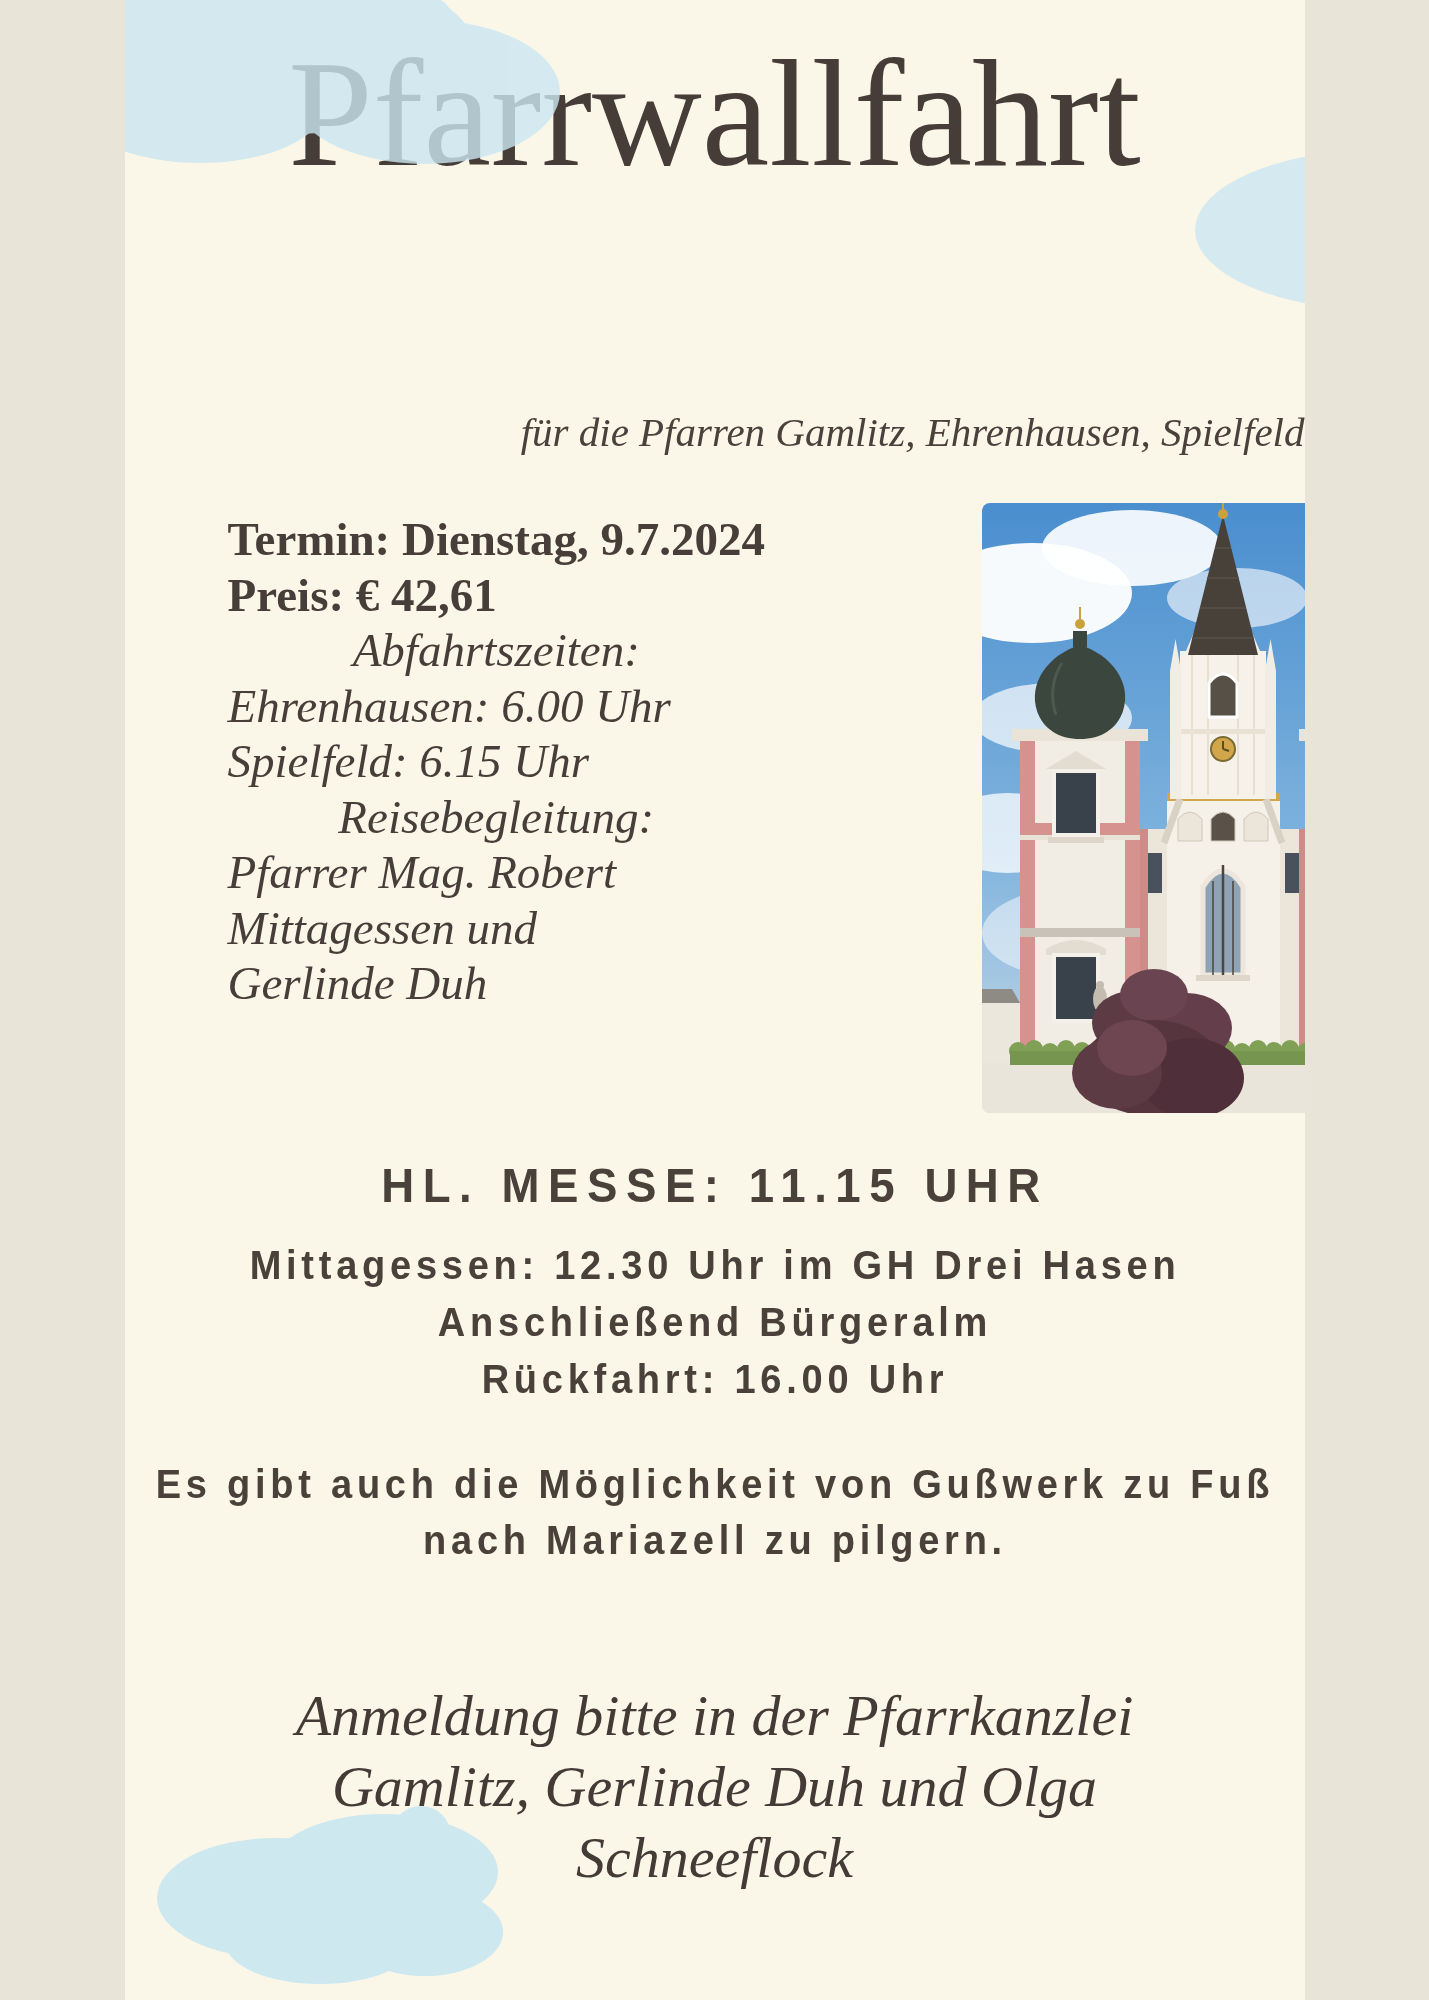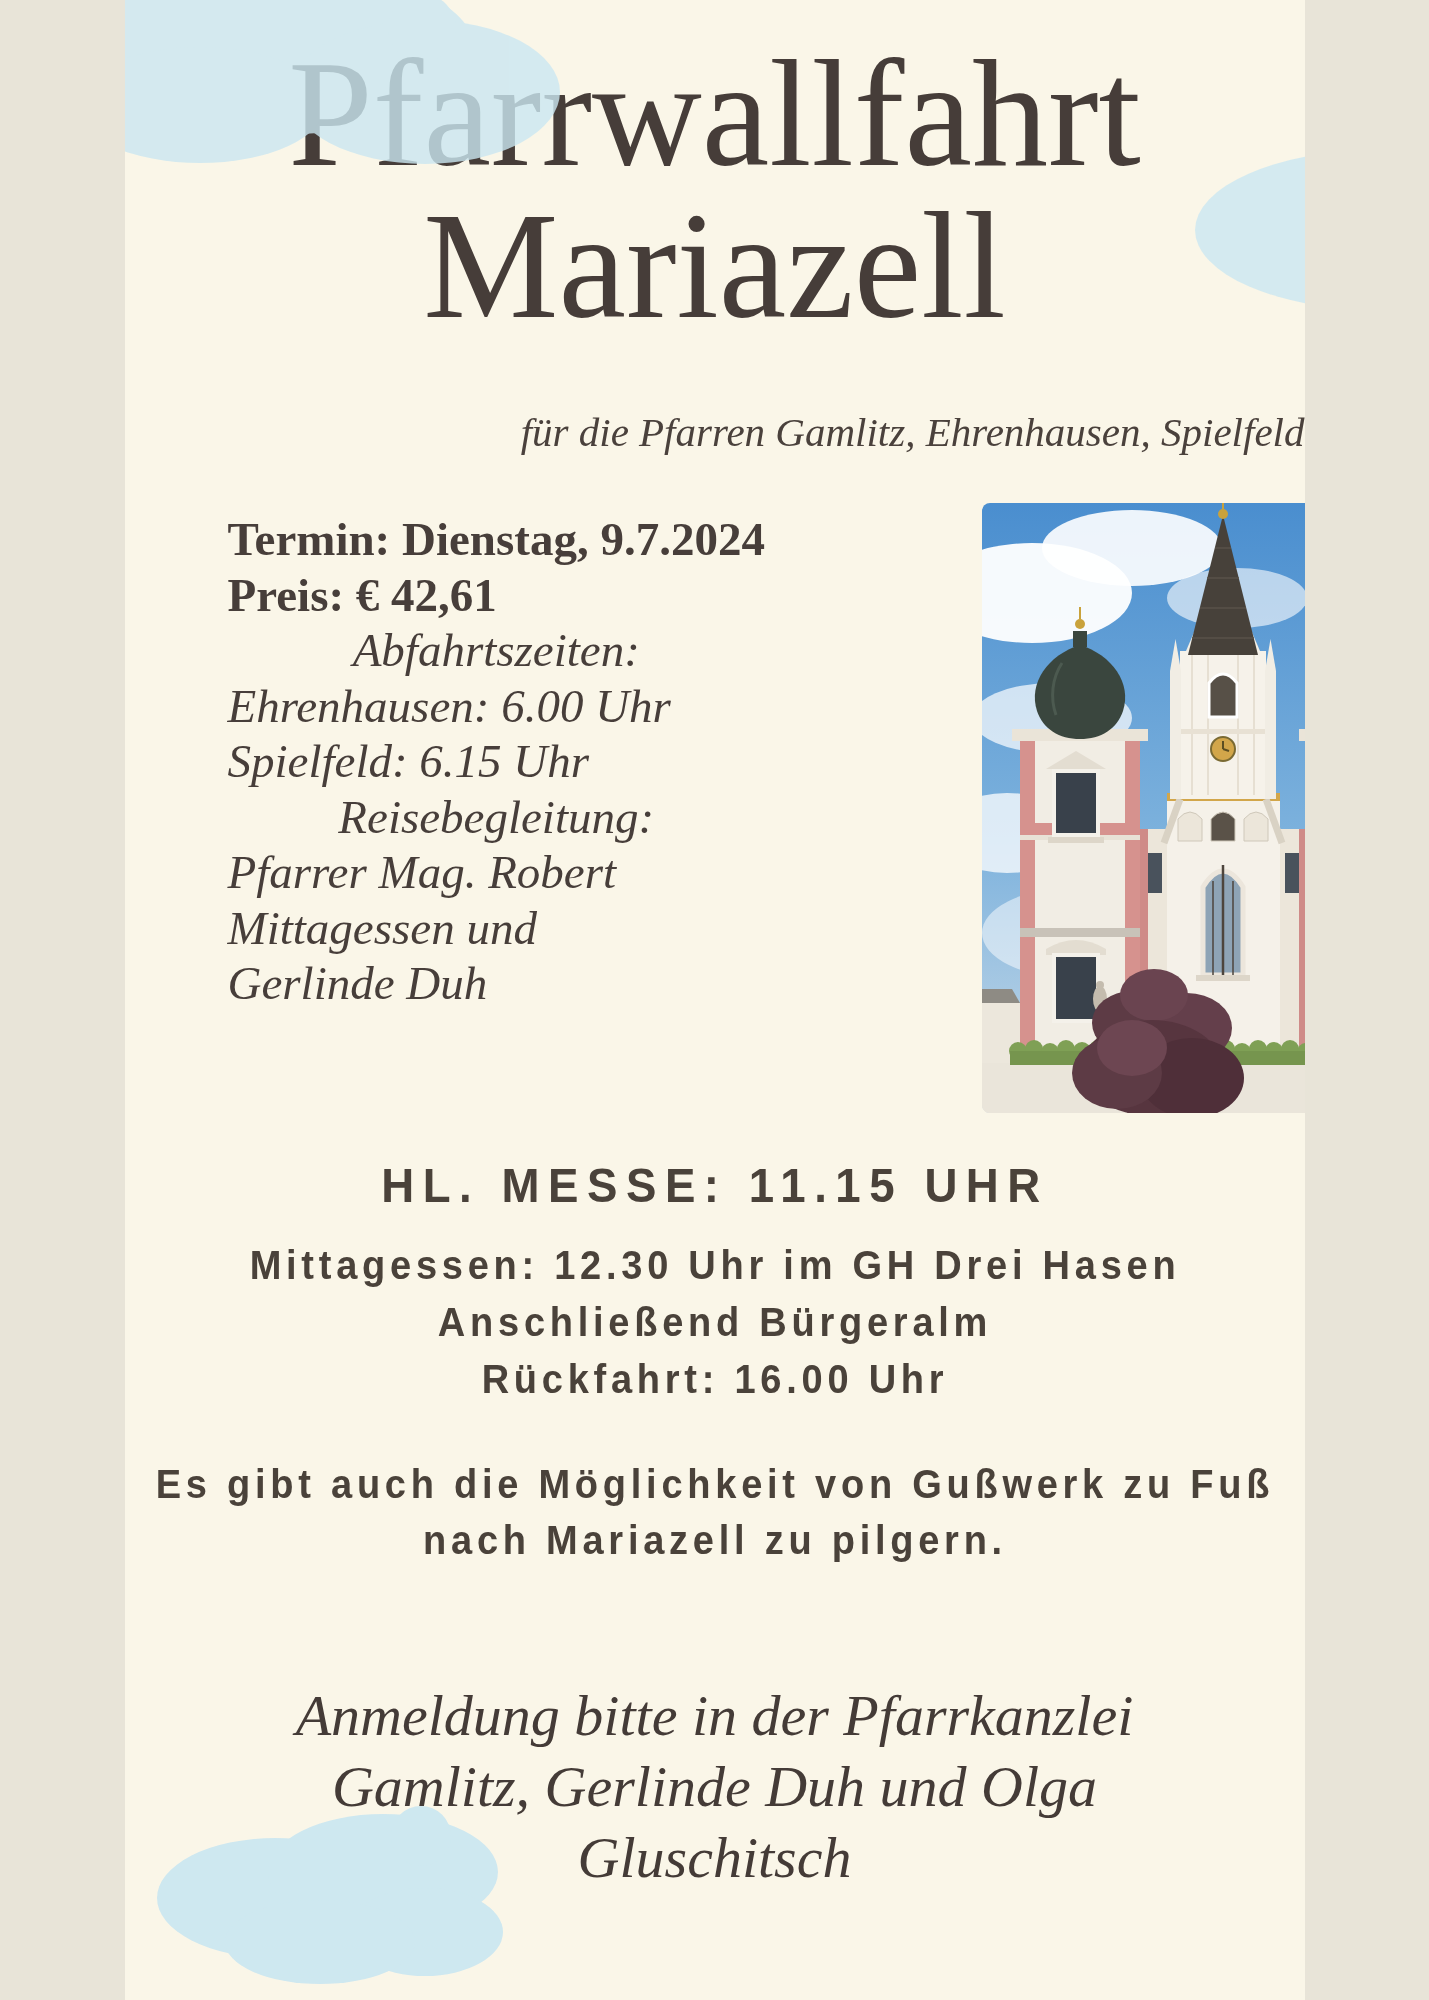--- a/index.html
+++ b/index.html
@@ -41,21 +41,20 @@
   
   .clouds{position:absolute;left:0;top:0;z-index:3;pointer-events:none;}
 </style>
 </head>
 <body>
 
 <div class="page">
 
   <div class="title">
     <div class="t-line">Pfarrwallfahrt</div>
-    <div class="t-line">Mariazell</div>
   </div>
   <div class="subtitle">für die Pfarren Gamlitz, Ehrenhausen, Spielfeld</div>
 
   <div class="details">
     <div class="b">Termin: Dienstag, 9.7.2024</div>
     <div class="b">Preis: € 42,61</div>
     <div class="bi">Abfahrtszeiten:</div>
     <div class="i">Ehrenhausen: 6.00 Uhr</div>
     <div class="i">Spielfeld: 6.15 Uhr</div>
     <div class="bi">Reisebegleitung:</div>
@@ -259,21 +258,21 @@
   </div>
 
   <div class="note sans">
     <div class="s-line">Es gibt auch die Möglichkeit von Gußwerk zu Fuß</div>
     <div class="s-line">nach Mariazell zu pilgern.</div>
   </div>
 
   <div class="registration">
     <div>Anmeldung bitte in der Pfarrkanzlei</div>
     <div>Gamlitz, Gerlinde Duh und Olga</div>
-    <div>Gluschitsch</div>
+    <div>Schneeflock</div>
   </div>
 
   <svg class="clouds" width="1429" height="2000" viewBox="0 0 1429 2000" xmlns="http://www.w3.org/2000/svg">
     <g fill="#cbe7f1" opacity="0.8">
       <ellipse cx="150" cy="50" rx="200" ry="85"></ellipse>
       <ellipse cx="300" cy="92" rx="135" ry="72"></ellipse>
       <ellipse cx="75" cy="105" rx="125" ry="58"></ellipse>
       <circle cx="297" cy="28" r="34"></circle>
     </g>
     <g fill="#cbe7f1" opacity="0.8">

